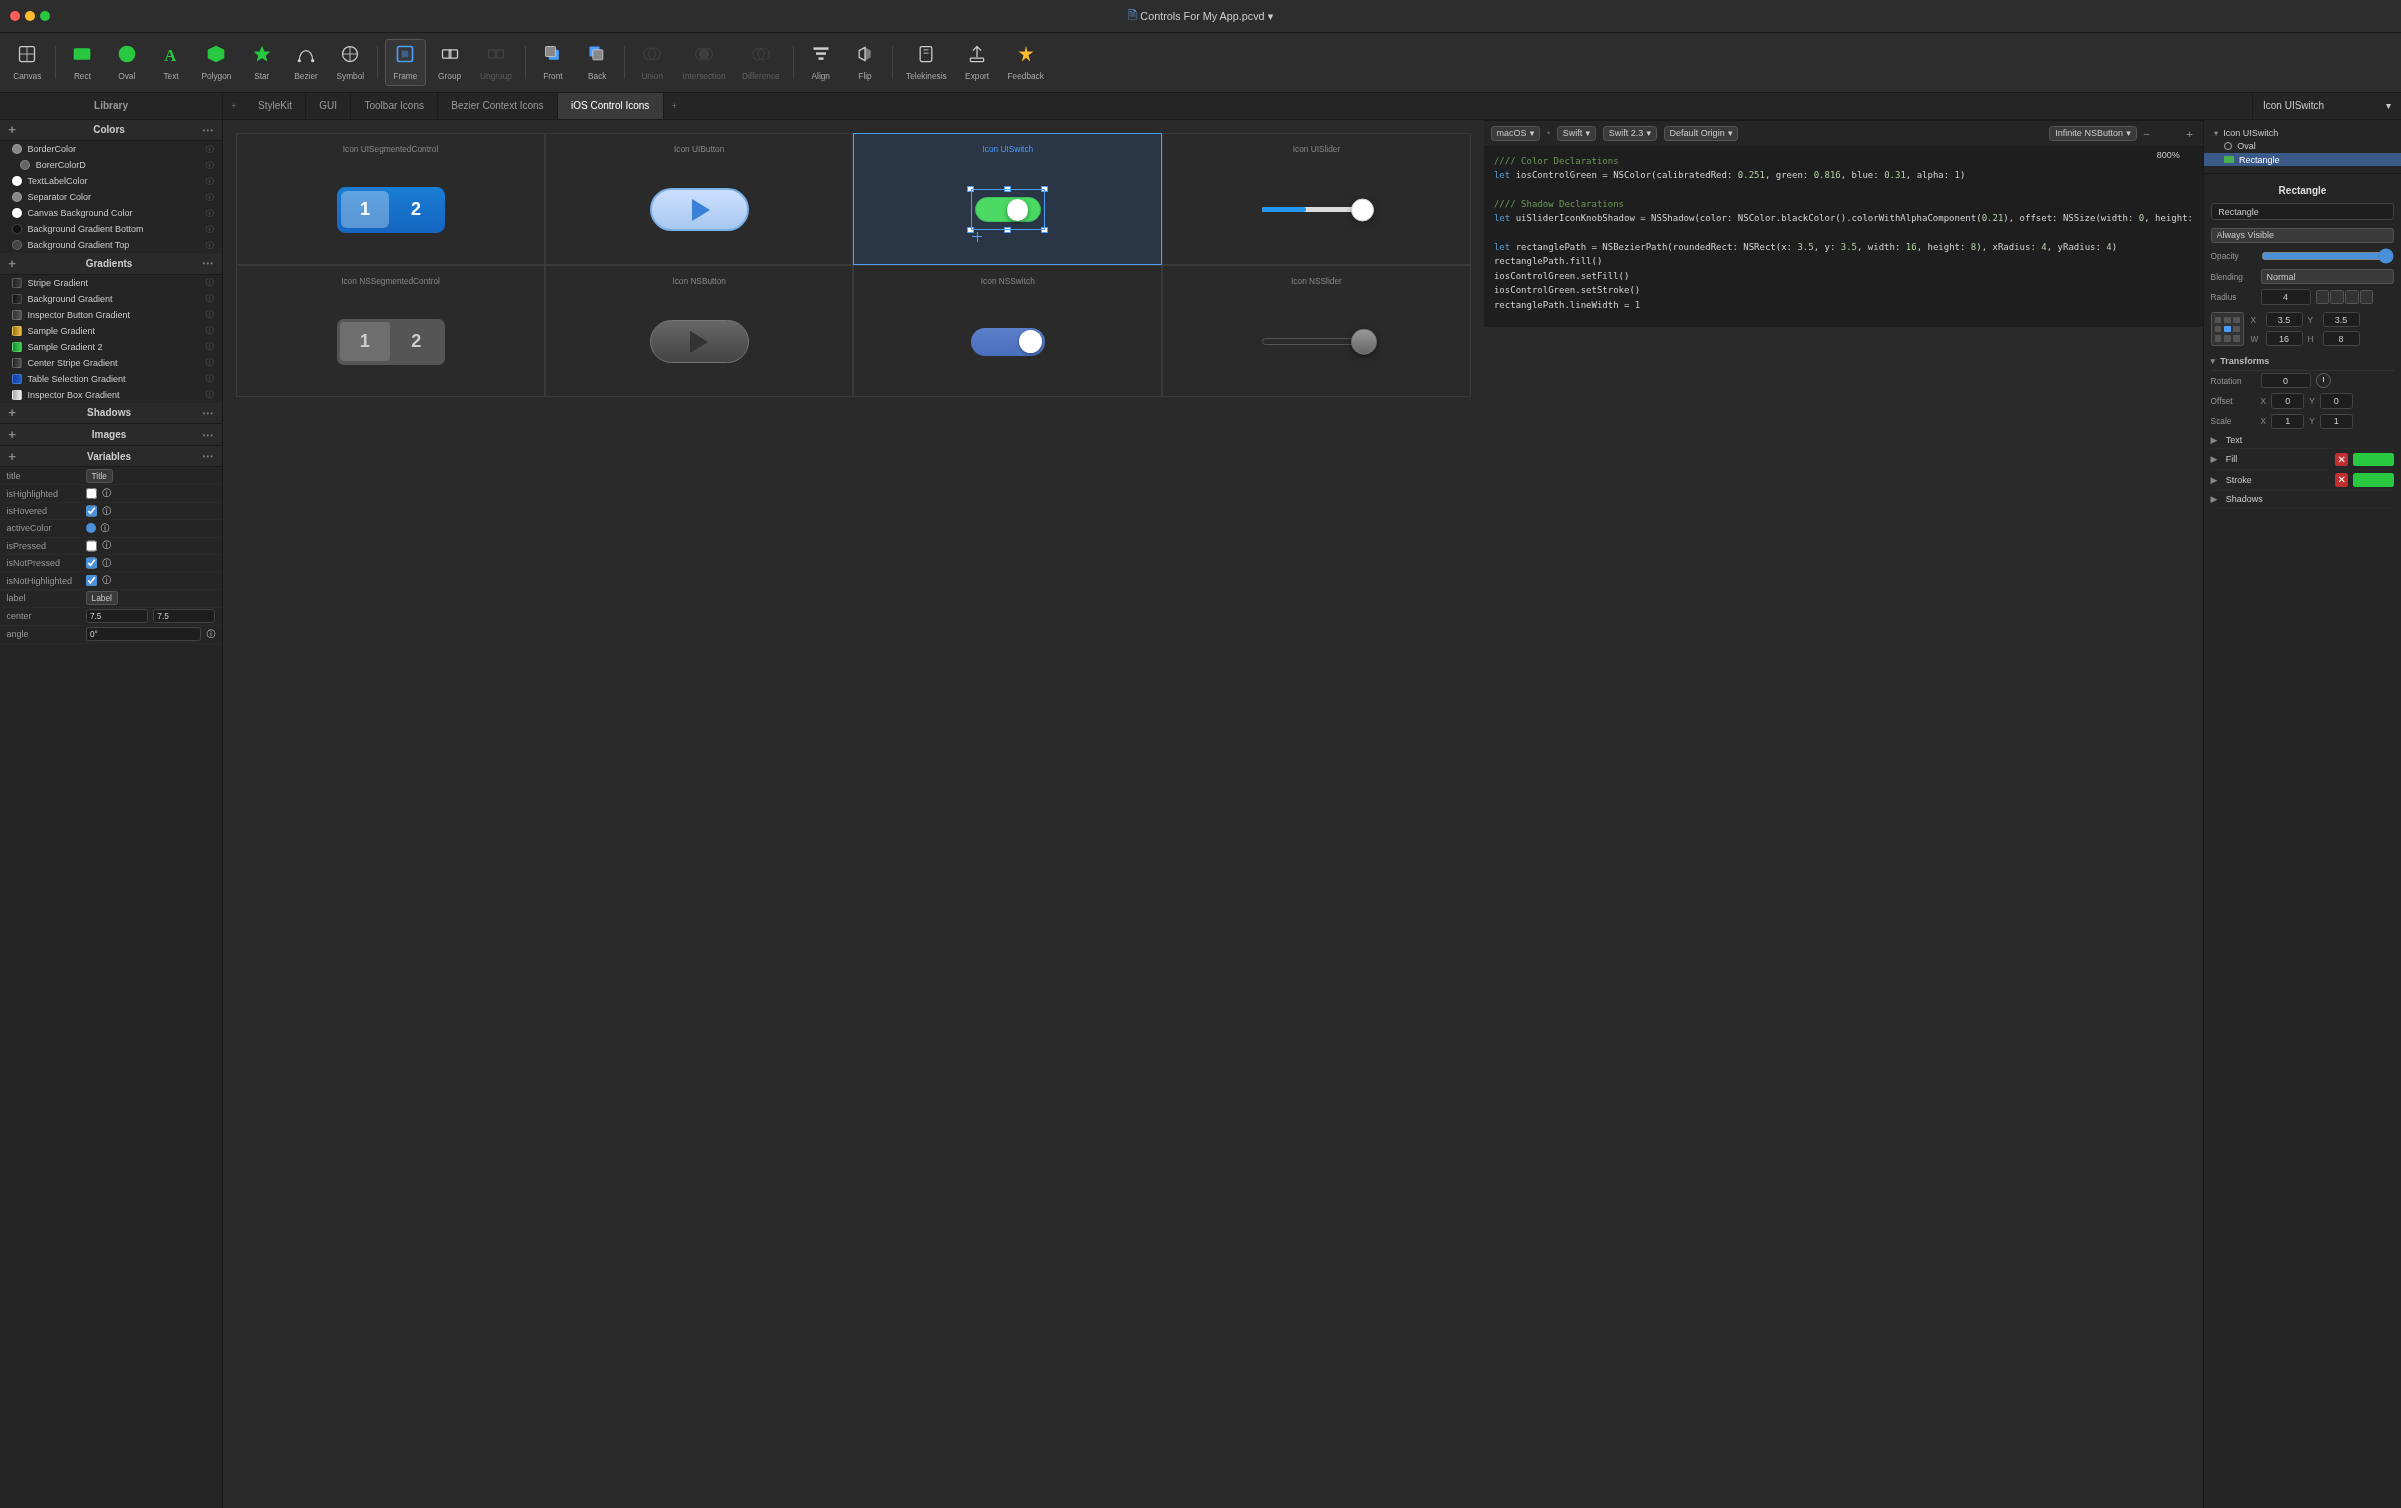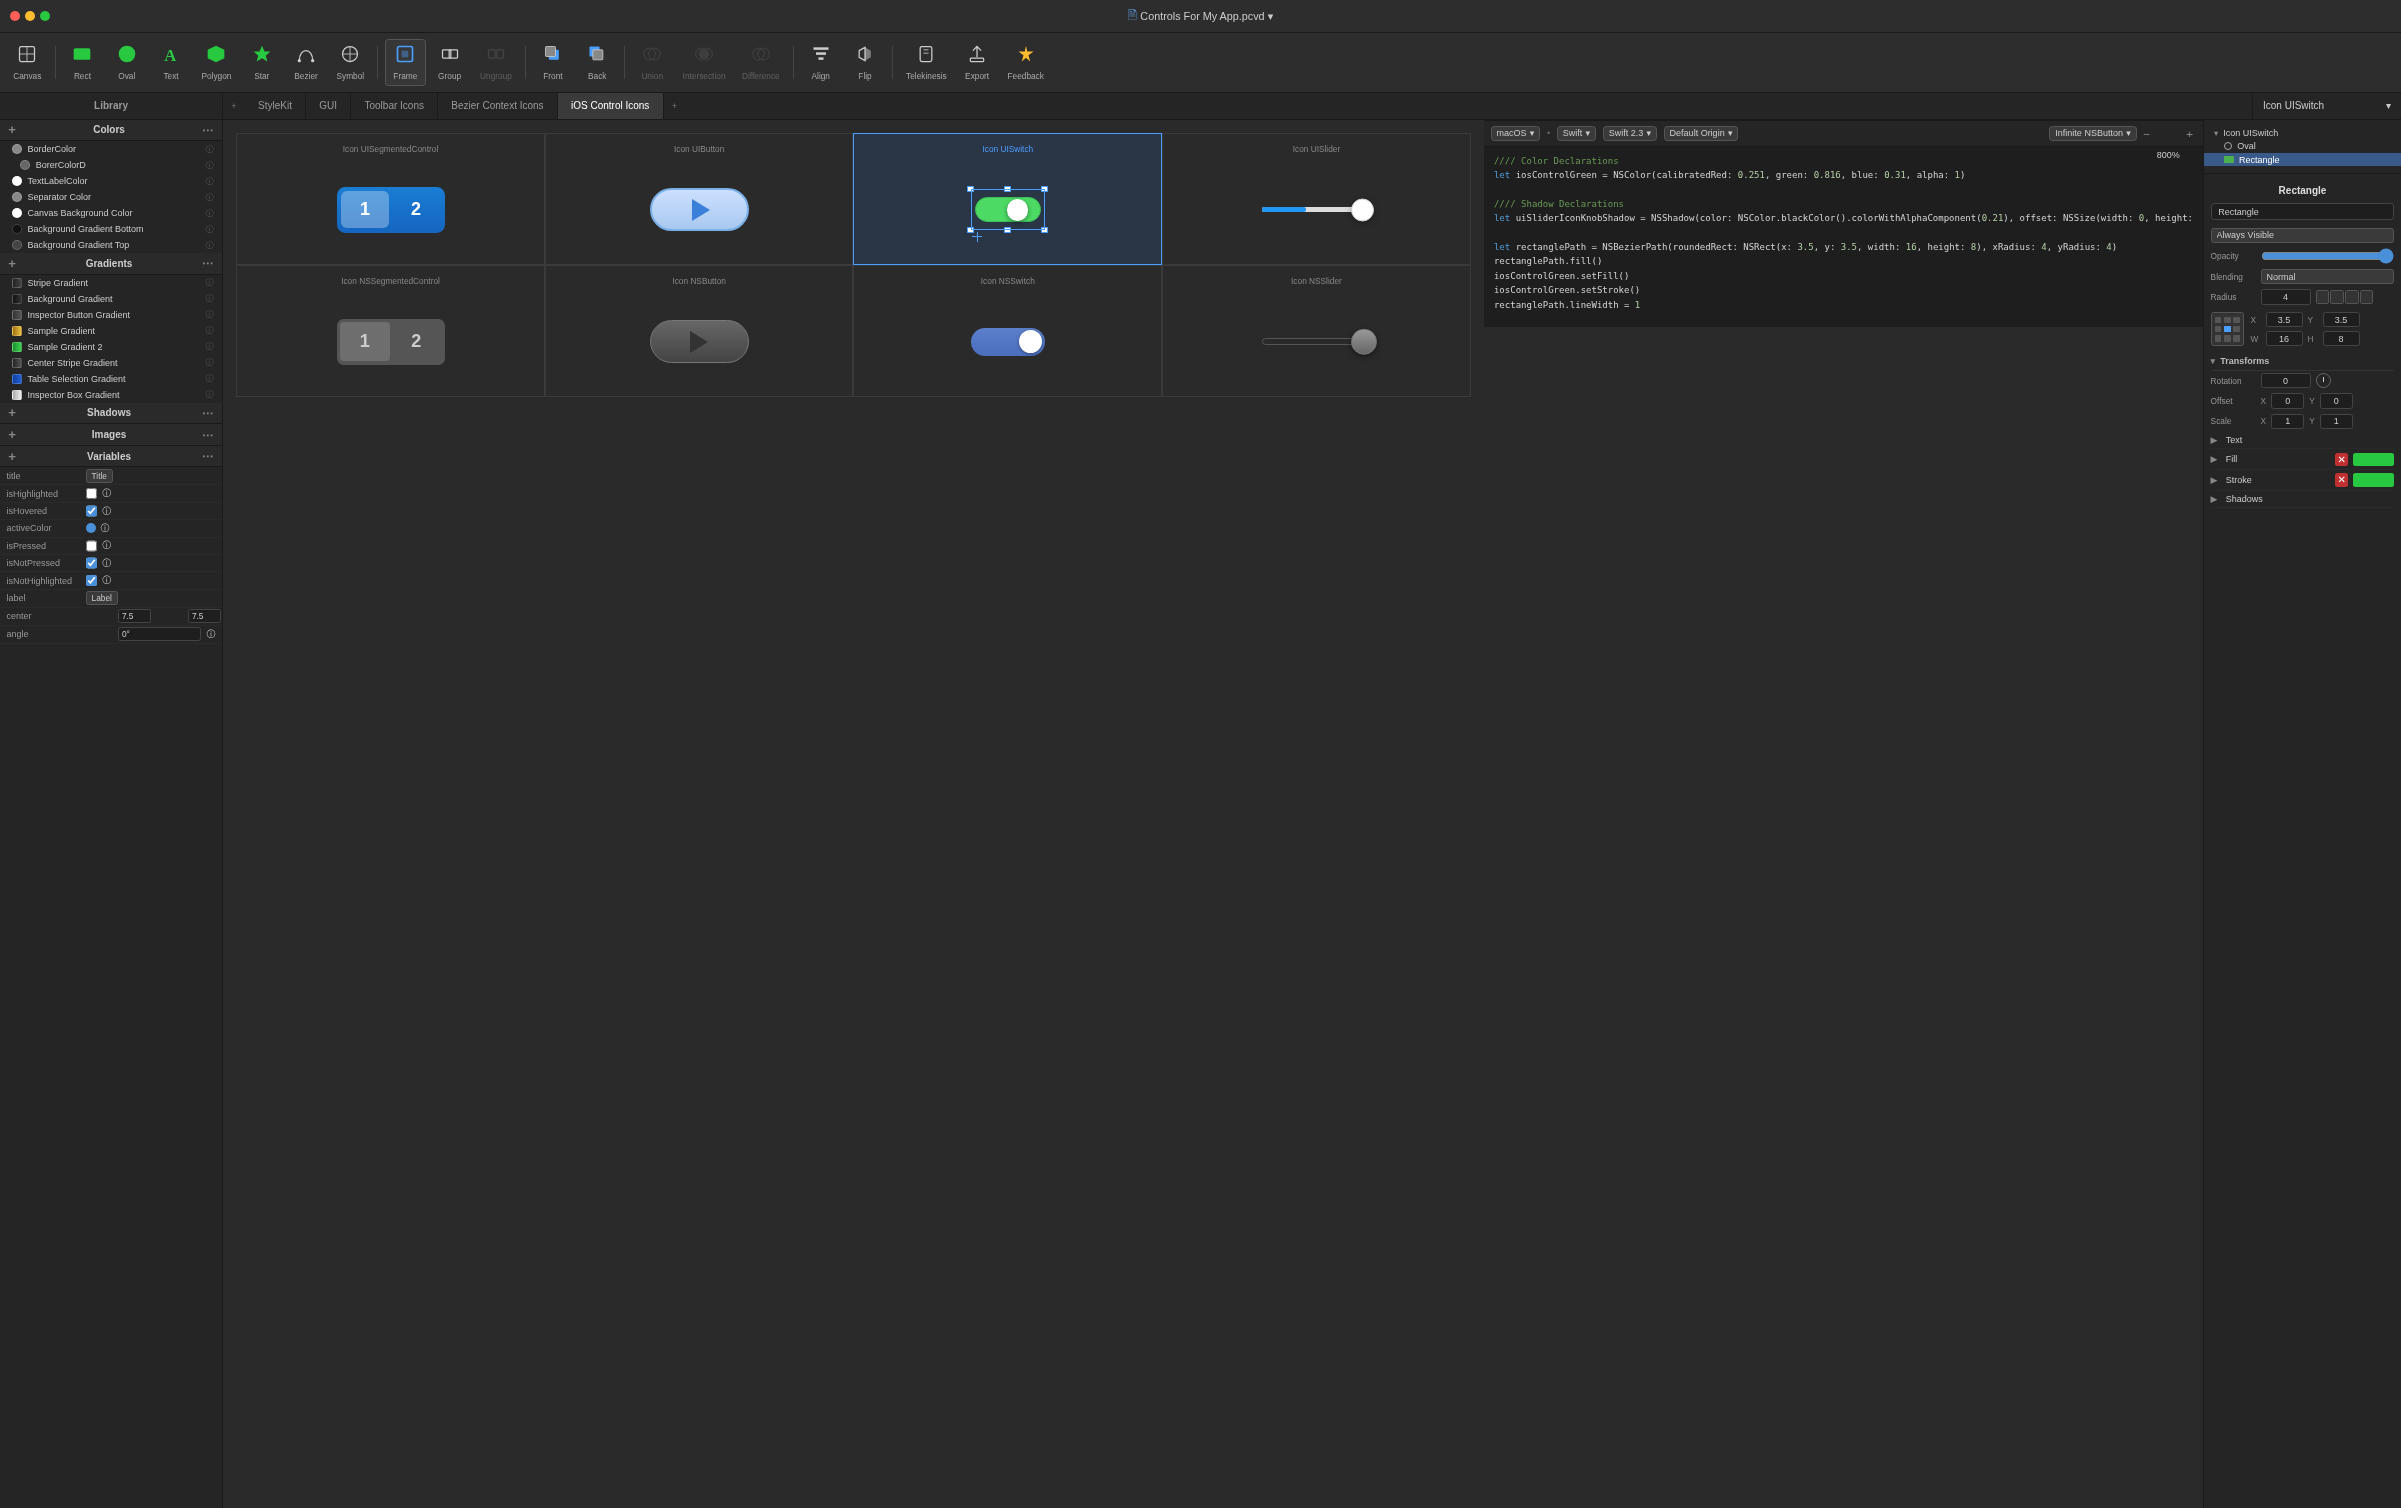--- a/index.html
+++ b/index.html
@@ -131,21 +131,21 @@
     .var-item {
       display: flex;
       align-items: center;
       padding: 1.7px 6.6px;
       gap: 5px;
       font-size: 9px;
       color: #ccc;
       border-bottom: 0.8px solid #2a2a2a;
     }
     .var-label { min-width: 74px; color: #999; }
-    .var-value { flex: 1; background: #1e1e1e; border: 0.8px solid #444; border-radius: 2.5px; padding: 0.8px 3.3px; color: #ccc; font-size: 8.3px; margin-left: 32px; }
+    .var-value { flex: 1; background: #1e1e1e; border: 0.8px solid #444; border-radius: 2.5px; padding: 0.8px 3.3px; color: #ccc; font-size: 8.3px; }
     .var-checkbox { width: 11.6px; height: 11.6px; accent-color: #4a90d9; }
     .var-color-dot { width: 10px; height: 10px; border-radius: 50%; background: #4a90d9; flex-shrink: 0; }
     .var-tag { background: #3a3a3a; border: 0.8px solid #555; border-radius: 2.5px; padding: 0.8px 5px; font-size: 8.3px; color: #ccc; }
 
     
     .center-panel {
       flex: 1;
       display: flex;
       flex-direction: row;
       background: #2a2a2a;

